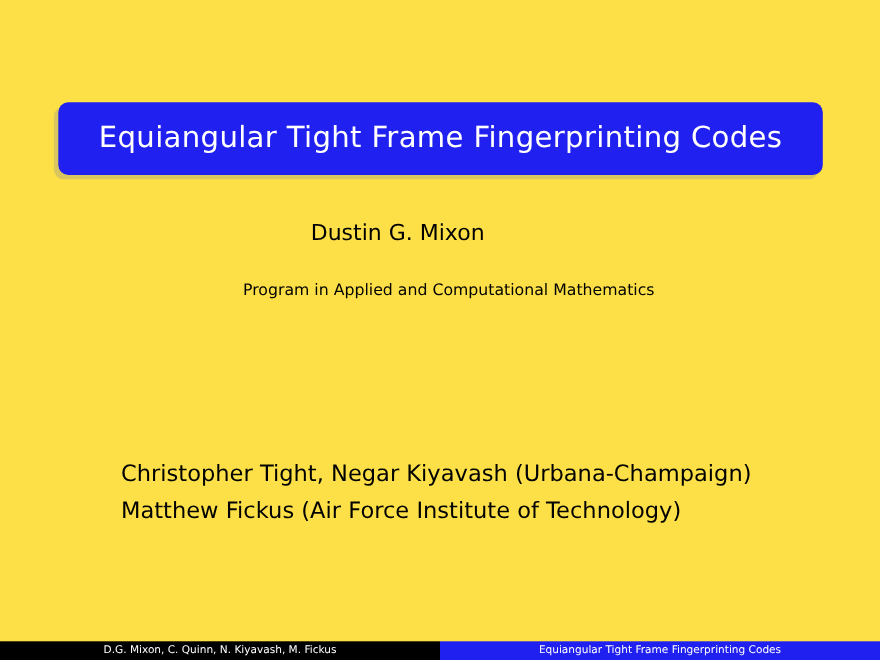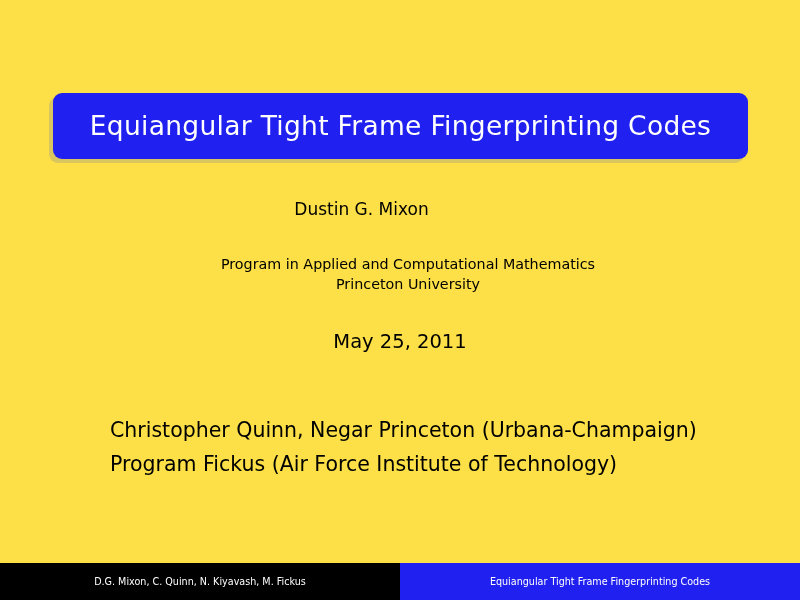--- a/index.html
+++ b/index.html
@@ -49,21 +49,21 @@
     font-weight: 400;
   }
 
   
   #author {
     position: absolute;
     left: 0;
     top: 199px;
     width: 723px;
     text-align: center;
-    font-size: 17px;
+    font-size: 20px;
     line-height: 1.2;
   }
   #institute {
     position: absolute;
     left: 0;
     top: 254px;
     width: 800px;
     text-align: center;
     font-size: 14.3px;
     line-height: 1.42;
@@ -98,21 +98,21 @@
     margin-bottom: 13px;
     white-space: nowrap;
   }
 
   
   #footer {
     position: absolute;
     left: 0;
     bottom: 0;
     width: 800px;
-    height: 37px;
+    height: 17px;
     display: flex;
   }
   #footer-left {
     width: 400px;
     height: 100%;
     background: #000000;
     display: flex;
     align-items: center;
     justify-content: center;
   }
@@ -137,28 +137,26 @@
 <div id="slide">
 
   <div id="title-box">
     <span id="title-text">Equiangular Tight Frame Fingerprinting Codes</span>
   </div>
 
   <div id="author">Dustin G. Mixon</div>
 
   <div id="institute">
     <span class="inst-line">Program in Applied and Computational Mathematics</span>
-    <span class="inst-line">Princeton University</span>
   </div>
 
-  <div id="date">May 25, 2011</div>
 
   <div id="joint-work">
-    <span class="collaborator-line">Christopher Quinn, Negar Princeton (Urbana-Champaign)</span>
-    <span class="collaborator-line">Program Fickus (Air Force Institute of Technology)</span>
+    <span class="collaborator-line">Christopher Tight, Negar Kiyavash (Urbana-Champaign)</span>
+    <span class="collaborator-line">Matthew Fickus (Air Force Institute of Technology)</span>
   </div>
 
   <div id="footer">
     <div id="footer-left">
       <span class="footer-text">D.G. Mixon, C. Quinn, N. Kiyavash, M. Fickus</span>
     </div>
     <div id="footer-right">
       <span class="footer-text">Equiangular Tight Frame Fingerprinting Codes</span>
     </div>
   </div>

